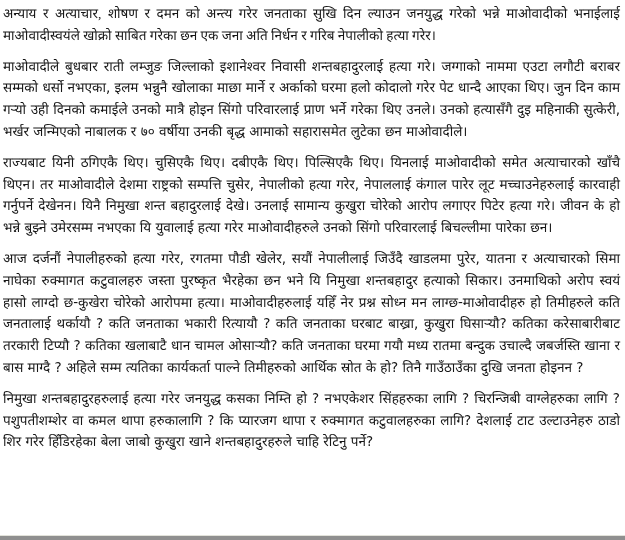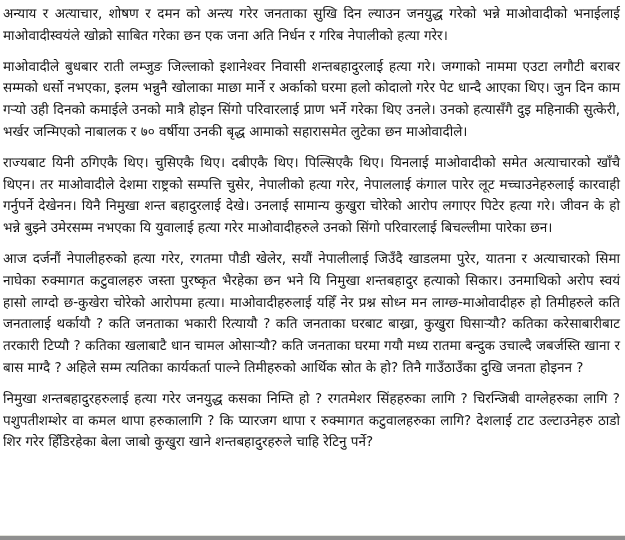--- a/index.html
+++ b/index.html
@@ -18,35 +18,36 @@
     padding: 3px 5px 0 3px;
     color: #161616;
     font-size: 13.5px;
     line-height: 21.8px;
     text-align: justify;
   }
   .doc p {
     margin: 0 0 9px 0;
   }
   .doc p.first {
+    font-family: Liberation Serif, serif;
   }
   .bottom-edge {
     position: absolute;
     left: 0;
     right: 0;
     bottom: 0;
     height: 4px;
     border-top: 1px solid #e2e2da;
     background: #8f8f8f;
   }
 </style>
 </head>
 <body>
 
 <div class="doc">
   <p class="first">अन्याय र अत्याचार, शोषण र दमन को अन्त्य गरेर जनताका सुखि दिन ल्याउन जनयुद्ध गरेको भन्ने माओवादीको भनाईलाई माओवादीस्वयंले खोक्रो साबित गरेका छन एक जना अति निर्धन र गरिब नेपालीको हत्या गरेर।</p>
   <p>माओवादीले बुधबार राती लम्जुङ जिल्लाको इशानेश्वर निवासी शन्तबहादुरलाई हत्या गरे। जग्गाको नाममा एउटा लगौटी बराबर सम्मको धर्सो नभएका, इलम भन्नुनै खोलाका माछा मार्ने र अर्काको घरमा हलो कोदालो गरेर पेट धान्दै आएका थिए। जुन दिन काम गऱ्यो उही दिनको कमाईले उनको मात्रै होइन सिंगो परिवारलाई प्राण भर्ने गरेका थिए उनले। उनको हत्यासँगै दुइ महिनाकी सुत्केरी, भर्खर जन्मिएको नाबालक र ७० वर्षीया उनकी बृद्ध आमाको सहारासमेत लुटेका छन माओवादीले।</p>
   <p>राज्यबाट यिनी ठगिएकै थिए। चुसिएकै थिए। दबीएकै थिए। पिल्सिएकै थिए। यिनलाई माओवादीको समेत अत्याचारको खाँचै थिएन। तर माओवादीले देशमा राष्ट्रको सम्पत्ति चुसेर, नेपालीको हत्या गरेर, नेपाललाई कंगाल पारेर लूट मच्चाउनेहरुलाई कारवाही गर्नुपर्ने देखेनन। यिनै निमुखा शन्त बहादुरलाई देखे। उनलाई सामान्य कुखुरा चोरेको आरोप लगाएर पिटेर हत्या गरे। जीवन के हो भन्ने बुझ्ने उमेरसम्म नभएका यि युवालाई हत्या गरेर माओवादीहरुले उनको सिंगो परिवारलाई बिचल्लीमा पारेका छन।</p>
   <p>आज दर्जनौं नेपालीहरुको हत्या गरेर, रगतमा पौडी खेलेर, सयौं नेपालीलाई जिउँदै खाडलमा पुरेर, यातना र अत्याचारको सिमा नाघेका रुक्मागत कटुवालहरु जस्ता पुरष्कृत भैरहेका छन भने यि निमुखा शन्तबहादुर हत्याको सिकार। उनमाथिको अरोप स्वयं हासो लाग्दो छ-कुखेरा चोरेको आरोपमा हत्या। माओवादीहरुलाई यहिँ नेर प्रश्न सोध्न मन लाग्छ-माओवादीहरु हो तिमीहरुले कति जनतालाई थर्कायौ ? कति जनताका भकारी रित्यायौ ? कति जनताका घरबाट बाख्रा, कुखुरा घिसाऱ्यौ? कतिका करेसाबारीबाट तरकारी टिप्यौ ? कतिका खलाबाटै धान चामल ओसाऱ्यौ? कति जनताका घरमा गयौ मध्य रातमा बन्दुक उचाल्दै जबर्जस्ति खाना र बास माग्दै ? अहिले सम्म त्यतिका कार्यकर्ता पाल्ने तिमीहरुको आर्थिक स्रोत के हो? तिनै गाउँठाउँका दुखि जनता होइनन ?</p>
-  <p>निमुखा शन्तबहादुरहरुलाई हत्या गरेर जनयुद्ध कसका निम्ति हो ? रगतमेशर सिंहहरुका लागि ? चिरन्जिबी वाग्लेहरुका लागि ? पशुपतीशम्शेर वा कमल थापा हरुकालागि ? कि प्यारजग थापा र रुक्मागत कटुवालहरुका लागि? देशलाई टाट उल्टाउनेहरु ठाडो शिर गरेर हिँडिरहेका बेला जाबो कुखुरा खाने शन्तबहादुरहरुले चाहि रेटिनु पर्ने?</p>
+  <p>निमुखा शन्तबहादुरहरुलाई हत्या गरेर जनयुद्ध कसका निम्ति हो ? नभएकेशर सिंहहरुका लागि ? चिरन्जिबी वाग्लेहरुका लागि ? पशुपतीशम्शेर वा कमल थापा हरुकालागि ? कि प्यारजग थापा र रुक्मागत कटुवालहरुका लागि? देशलाई टाट उल्टाउनेहरु ठाडो शिर गरेर हिँडिरहेका बेला जाबो कुखुरा खाने शन्तबहादुरहरुले चाहि रेटिनु पर्ने?</p>
 </div>
 
 <div class="bottom-edge"></div>
 
 </body></html>

